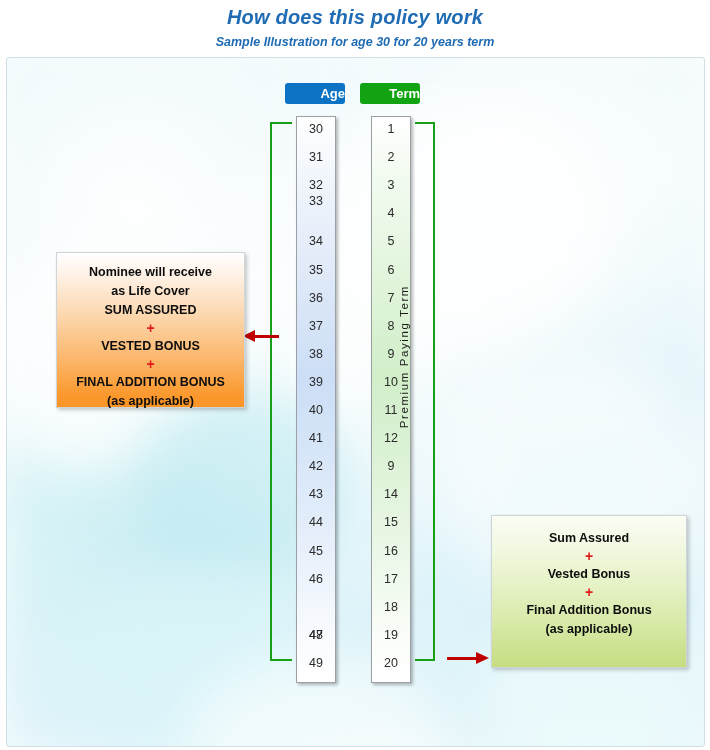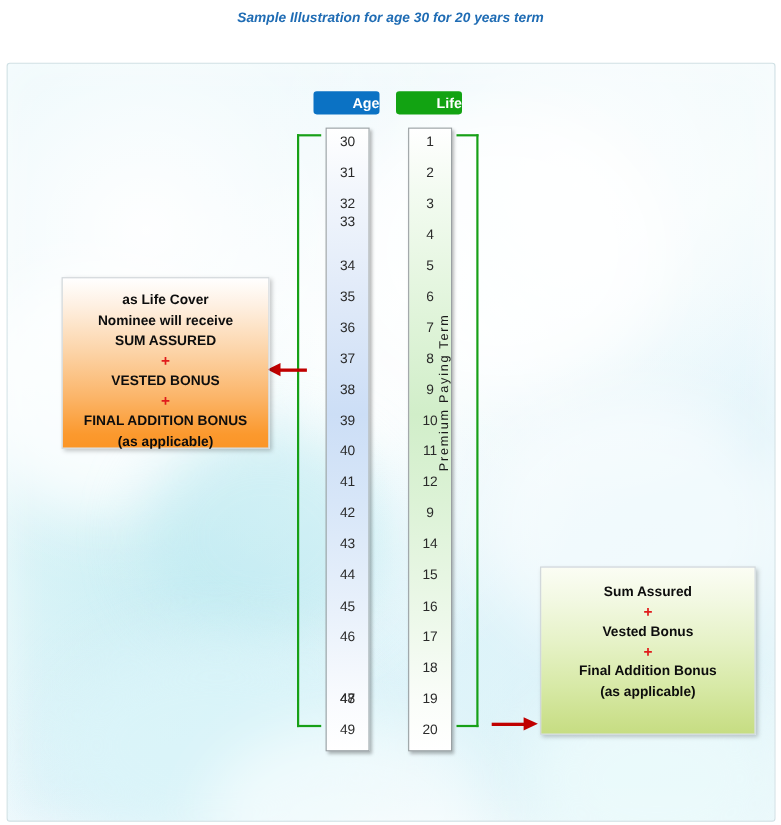--- a/index.html
+++ b/index.html
@@ -190,35 +190,36 @@
     padding-top: 13px;
   }
   .c-line { font-size: 12.5px; font-weight: bold; color: #0d0d0d; line-height: 19px; }
   .c-line-reg { font-size: 12.5px; font-weight: normal; color: #0d0d0d; line-height: 20px; }
   .c-plus { font-size: 14px; font-weight: bold; color: #e01b1b; line-height: 17px; }
 </style>
 </head>
 <body>
 
 <div class="title-block">
+  <div class="main-title">How does this policy work</div>
   <div class="sub-title">Sample Illustration for age 30 for 20 years term</div>
 </div>
 
 <div class="panel">
   <div class="blob b1"></div>
   <div class="blob b2"></div>
   <div class="blob b3"></div>
   <div class="blob b4"></div>
   <div class="blob b5"></div>
   <div class="blob b6"></div>
   <div class="blob b7"></div>
 </div>
 
 <div class="badge badge-age">Age</div>
-<div class="badge badge-year">Life</div>
+<div class="badge badge-year">Term</div>
 
 <div class="bracket bk-v lb-v"></div>
 <div class="bracket bk-h lb-t"></div>
 <div class="bracket bk-h lb-b"></div>
 
 <div class="bracket bk-v rb-v"></div>
 <div class="bracket bk-h rb-t"></div>
 <div class="bracket bk-h rb-b"></div>
 
 <div class="vlabel">
@@ -277,22 +278,22 @@
 <div class="arrow arrow-left">
   <div class="arrow-head"></div>
   <div class="arrow-shaft"></div>
 </div>
 <div class="arrow arrow-right">
   <div class="arrow-shaft"></div>
   <div class="arrow-head"></div>
 </div>
 
 <div class="callout callout-orange">
+  <div class="c-line">Nominee will receive</div>
   <div class="c-line">as  Life Cover</div>
-  <div class="c-line">Nominee will receive</div>
   <div class="c-line">SUM ASSURED</div>
   <div class="c-plus">+</div>
   <div class="c-line">VESTED BONUS</div>
   <div class="c-plus">+</div>
   <div class="c-line">FINAL ADDITION BONUS</div>
   <div class="c-line">(as applicable)</div>
 </div>
 
 <div class="callout callout-green">
   <div class="c-line">Sum Assured</div>

